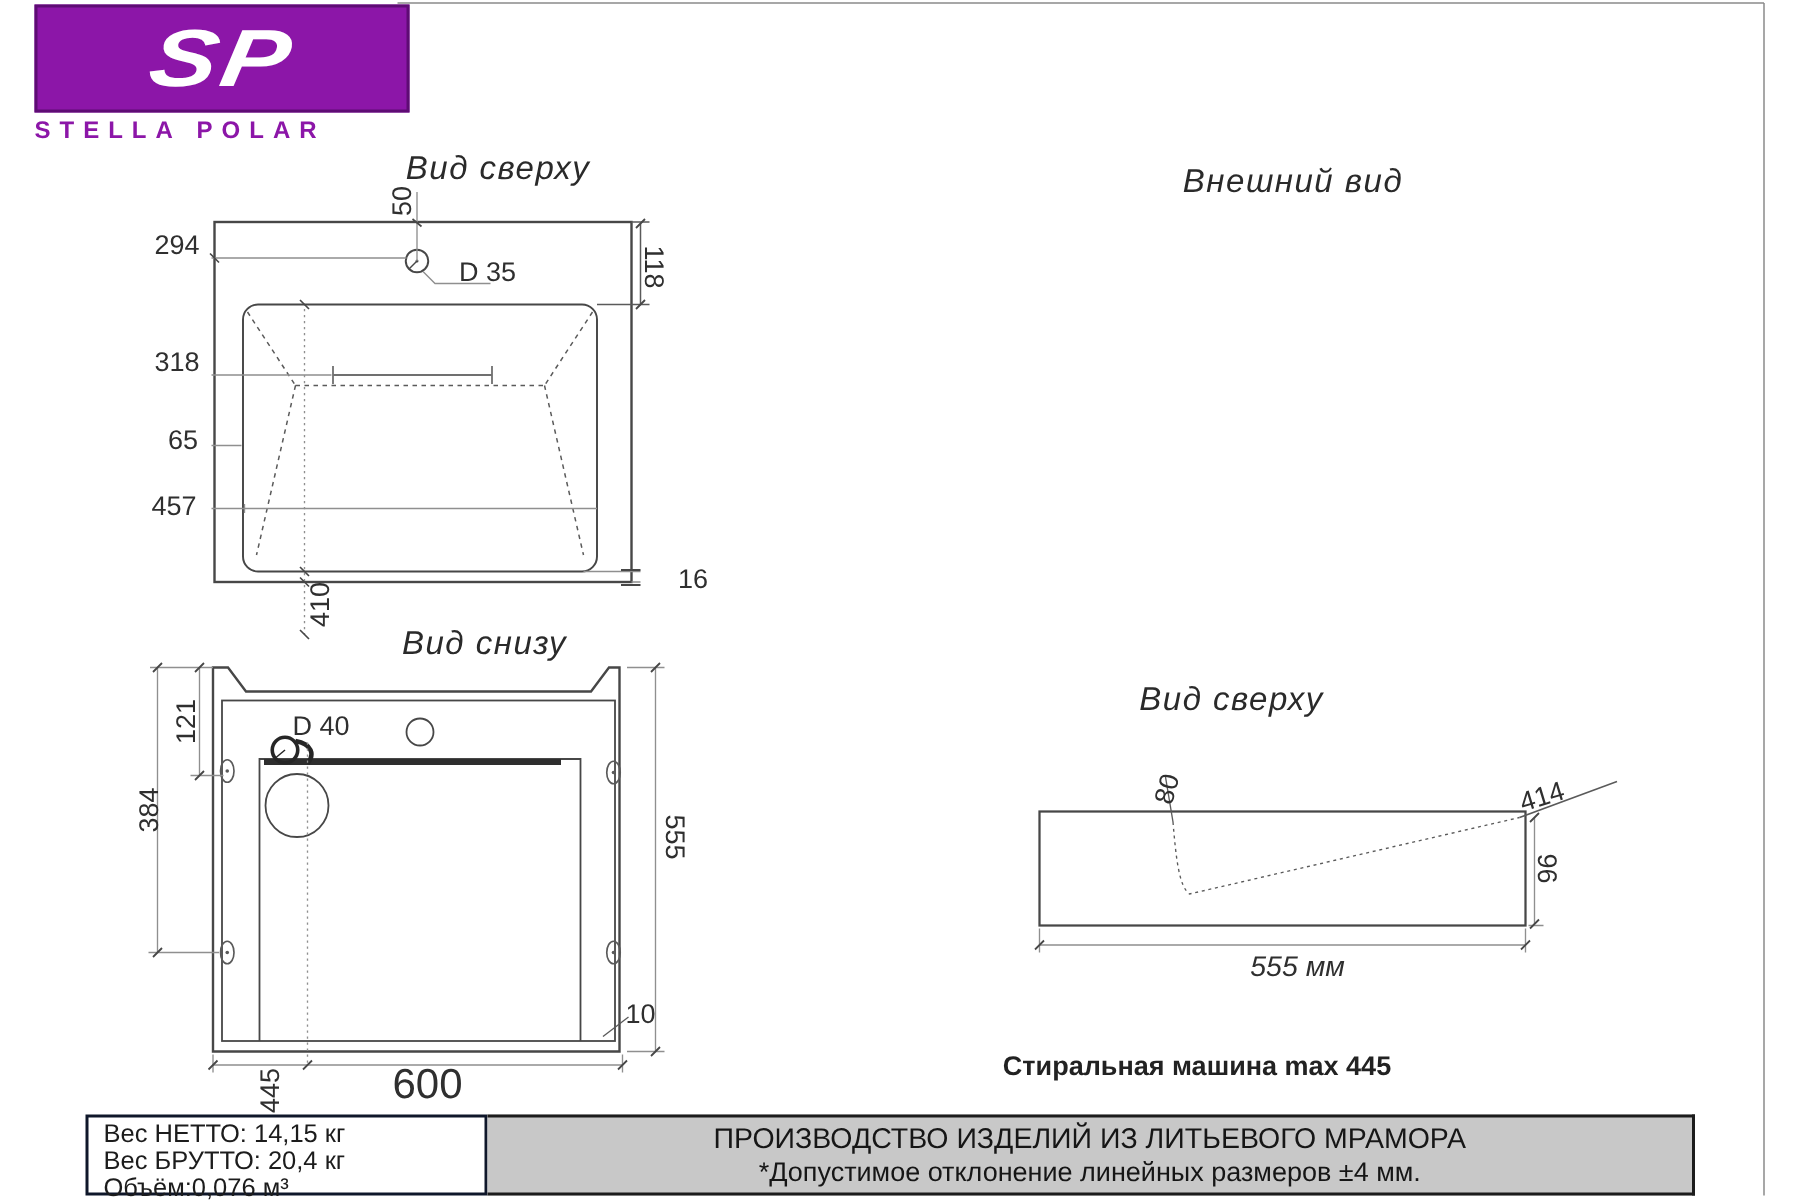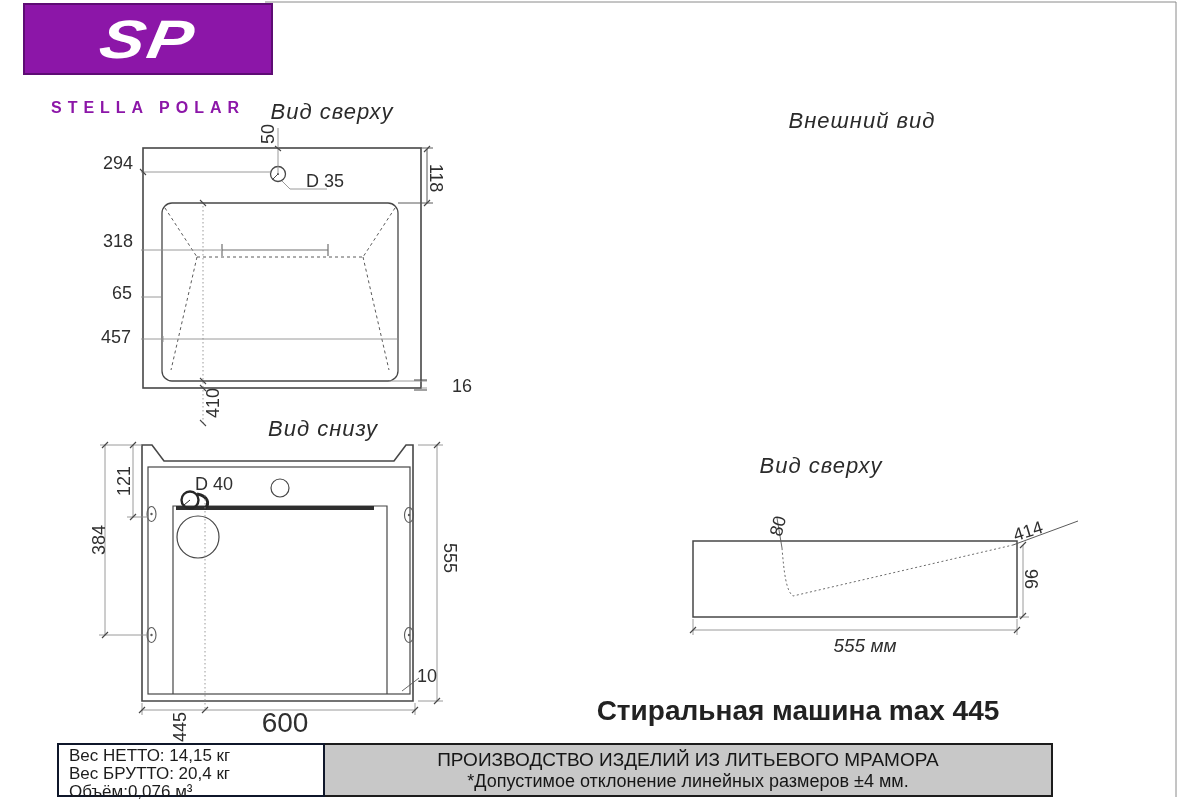--- a/index.html
+++ b/index.html
@@ -13,44 +13,44 @@
     transform:translate(-50%,-50%);line-height:1;
   }
   .rotL{transform:translate(-50%,-50%) rotate(-90deg);}
   .rotR{transform:translate(-50%,-50%) rotate(90deg);}
   .view-title{
     position:absolute;transform:translate(-50%,-50%);white-space:nowrap;
     font-size:22px;font-weight:normal;font-style:italic;color:#2a2a2a;letter-spacing:1px;
   }
   .caption{
     position:absolute;transform:translate(-50%,-50%);white-space:nowrap;
-    font-size:28px;font-weight:bold;color:#222;
+    font-size:18px;font-weight:bold;color:#222;
   }
   
   .logo-box{
     position:absolute;left:23px;top:3px;width:250px;height:72px;
     background:#8c16a8;border:2px solid #5e0c74;box-sizing:border-box;
     display:flex;align-items:center;justify-content:center;
   }
   .logo-sp{
     color:#ffffff;font-weight:bold;font-style:italic;font-size:54px;line-height:1;
     transform:skewX(-10deg) scaleX(1.25);letter-spacing:2px;
   }
   .brand-name{
-    position:absolute;left:23px;top:79px;width:250px;text-align:center;
-    font-size:16px;font-weight:bold;letter-spacing:6px;color:#8c16a8;white-space:nowrap;margin-top:20px;
+    position:absolute;left:23px;top:79px;width:250px;
+    font-size:16px;font-weight:bold;letter-spacing:6px;color:#8c16a8;white-space:nowrap;
   }
   
   .footer-left{
     position:absolute;left:57px;top:743px;width:268px;height:54px;box-sizing:border-box;
     background:#ffffff;border:2px solid #0f172a;padding:2px 0 0 10px;
     font-size:17px;line-height:18px;color:#1c1c1c;
   }
   .footer-right{
-    position:absolute;left:325px;top:743px;width:728px;height:54px;box-sizing:border-box;
+    position:absolute;left:325px;top:743px;width:805px;height:54px;box-sizing:border-box;
     background:#c8c8c8;border:2px solid #1c1c1c;border-left:none;
     display:flex;flex-direction:column;align-items:center;justify-content:center;
     color:#161616;
   }
   .footer-right .l1{font-size:19px;line-height:22px;}
   .footer-right .l2{font-size:18px;line-height:20px;}
   svg{position:absolute;left:0;top:0;}
 </style>
 </head>
 <body>

